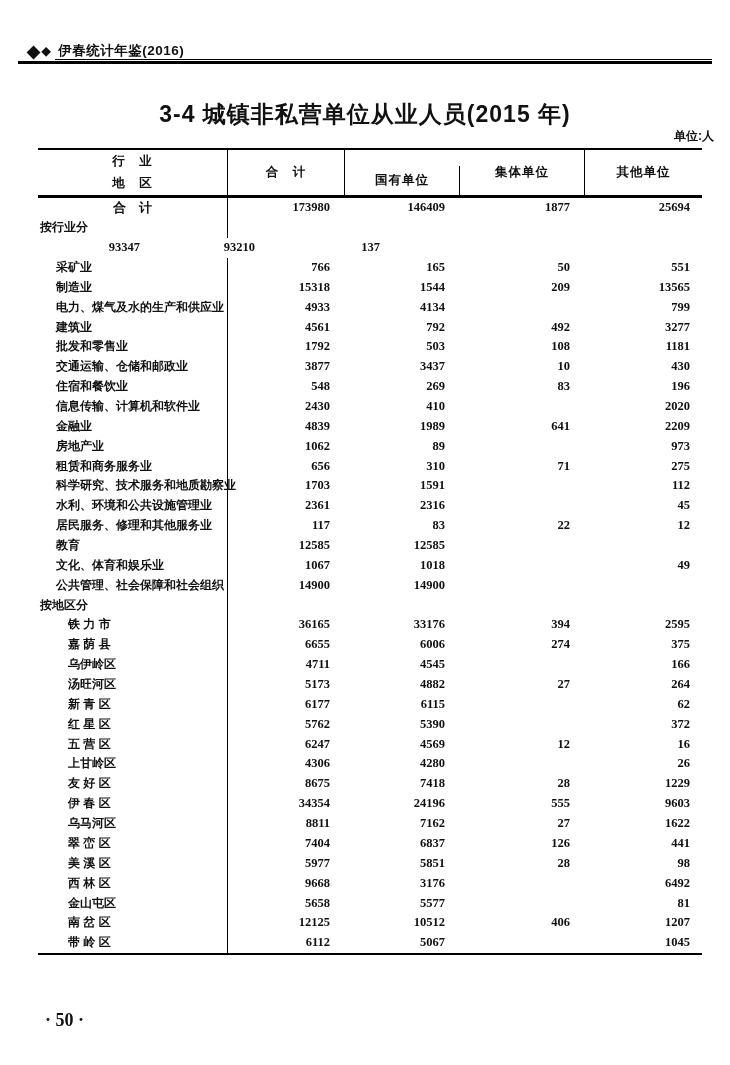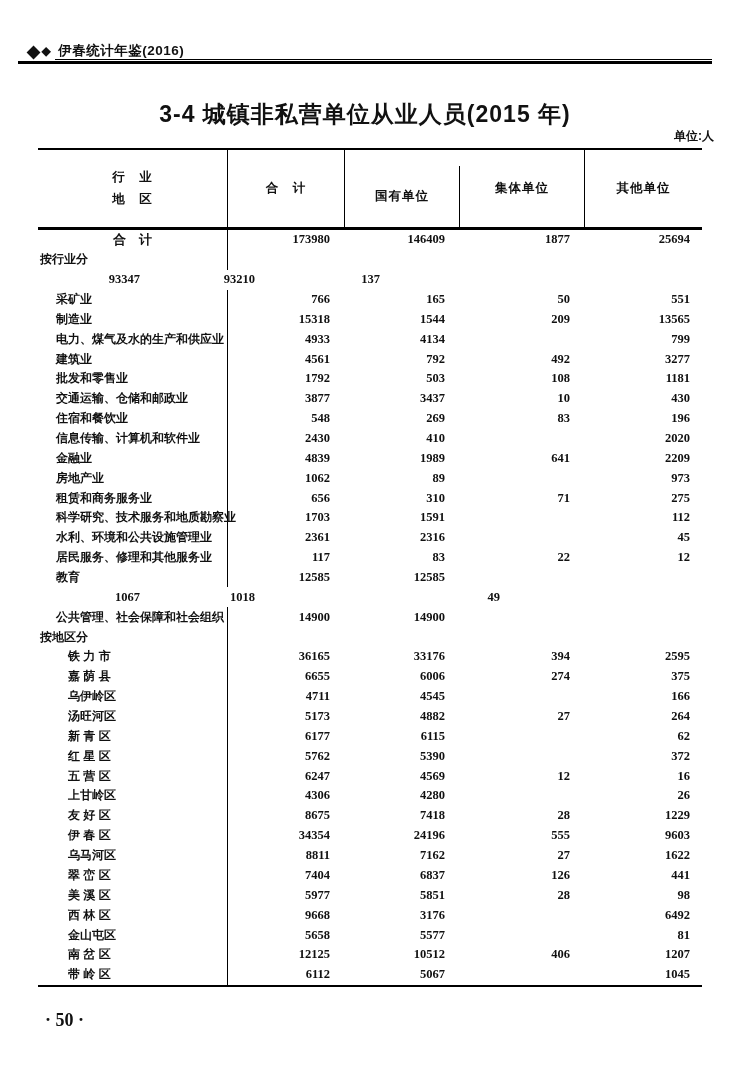--- a/index.html
+++ b/index.html
@@ -40,21 +40,21 @@
     position: absolute;
     top: 128px; left: 0; width: 702px;
     text-align: right;
     font-size: 12px; font-weight: bold; padding-left: 12px;
   }
 
   
   .stat-table { position: absolute; top: 148px; left: 38px; width: 664px; }
   .thead {
     display: flex;
-    height: 82px;
+    height: 50px;
     box-sizing: border-box;
     border-top: 2px solid #000;
     border-bottom: 3px solid #000;
     text-align: center;
   }
   .th {
     box-sizing: border-box;
     display: flex; align-items: center; justify-content: center;
     font-size: 12.5px; font-weight: bold;
     letter-spacing: 1px;
@@ -250,20 +250,21 @@
           <div class="num c3">12</div>
         </div>
         <div class="trow item">
           <div class="stub">教育</div>
           <div class="num c0">12585</div>
           <div class="num c1">12585</div>
           <div class="num c2"></div>
           <div class="num c3"></div>
         </div>
         <div class="trow item">
+          <div class="stub">文化、体育和娱乐业</div>
           <div class="num c0">1067</div>
           <div class="num c1">1018</div>
           <div class="num c2"></div>
           <div class="num c3">49</div>
         </div>
         <div class="trow item">
           <div class="stub">公共管理、社会保障和社会组织</div>
           <div class="num c0">14900</div>
           <div class="num c1">14900</div>
           <div class="num c2"></div>

